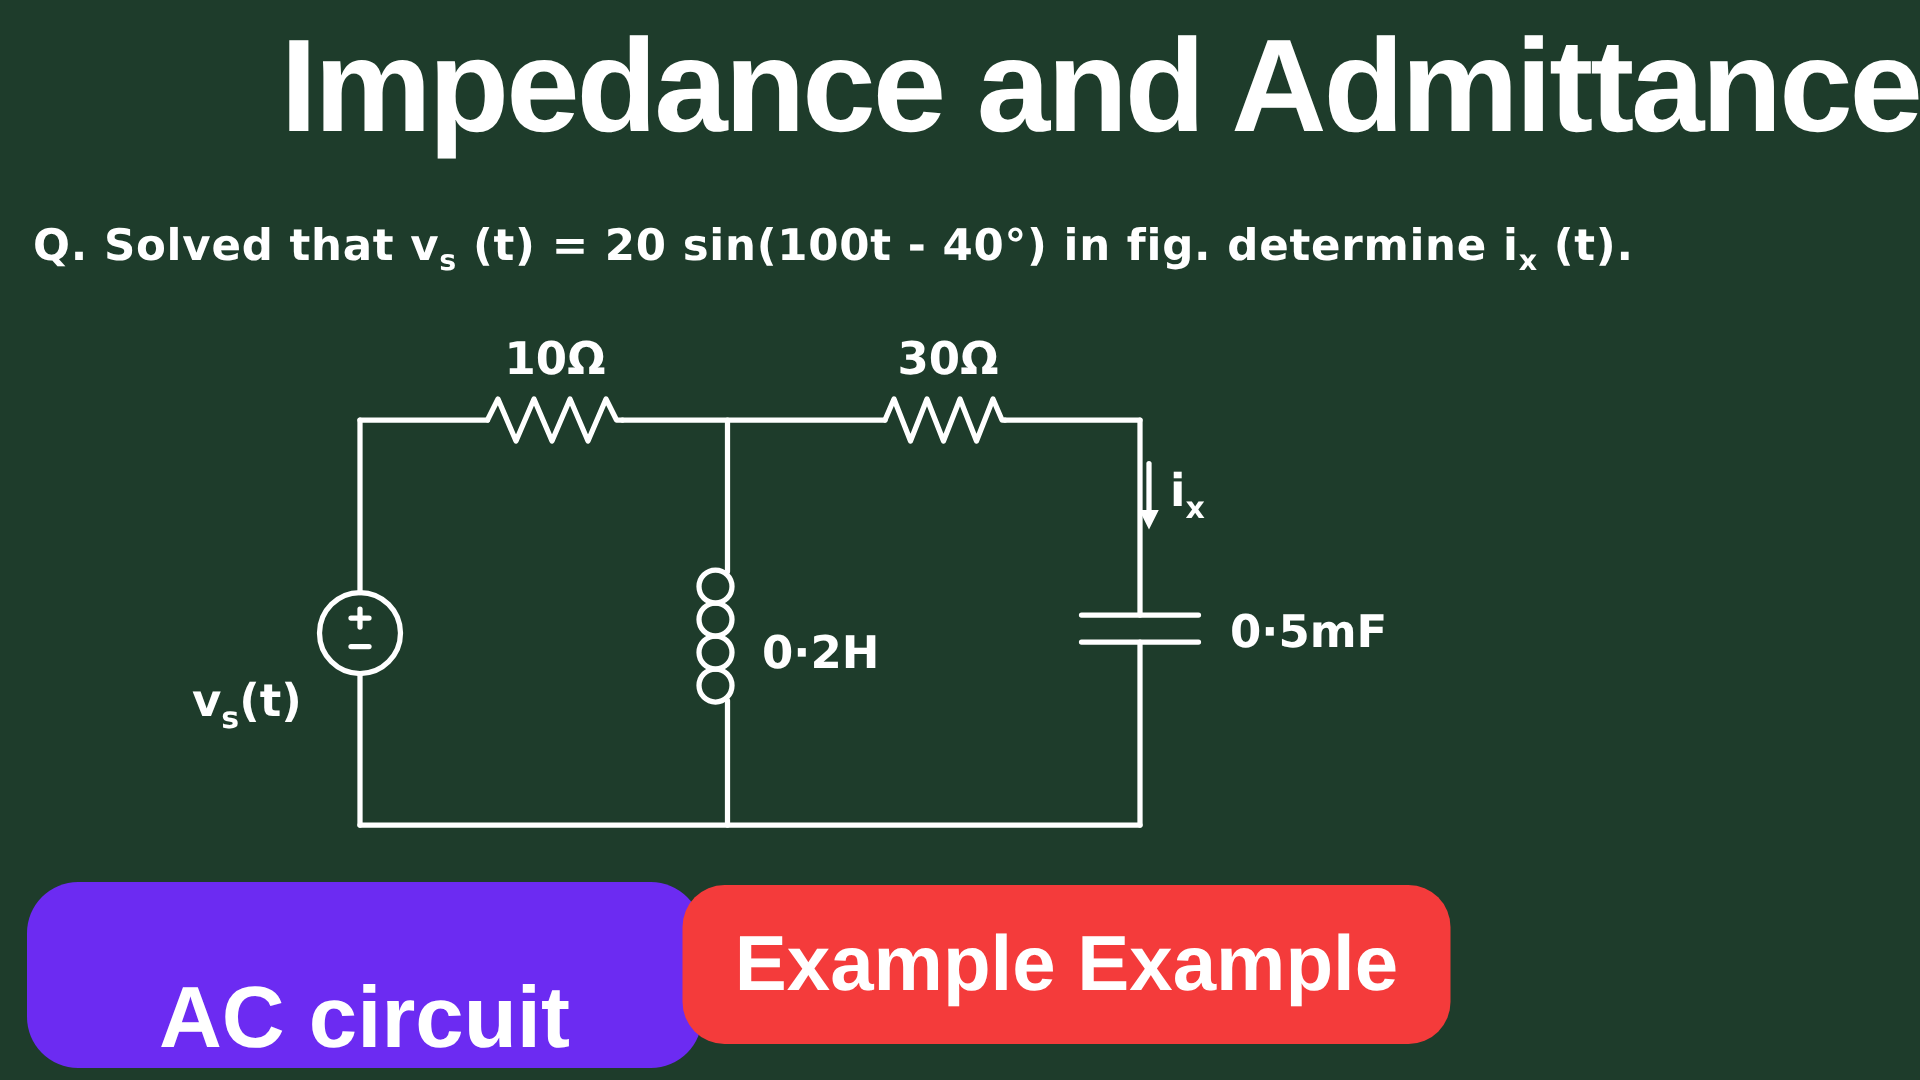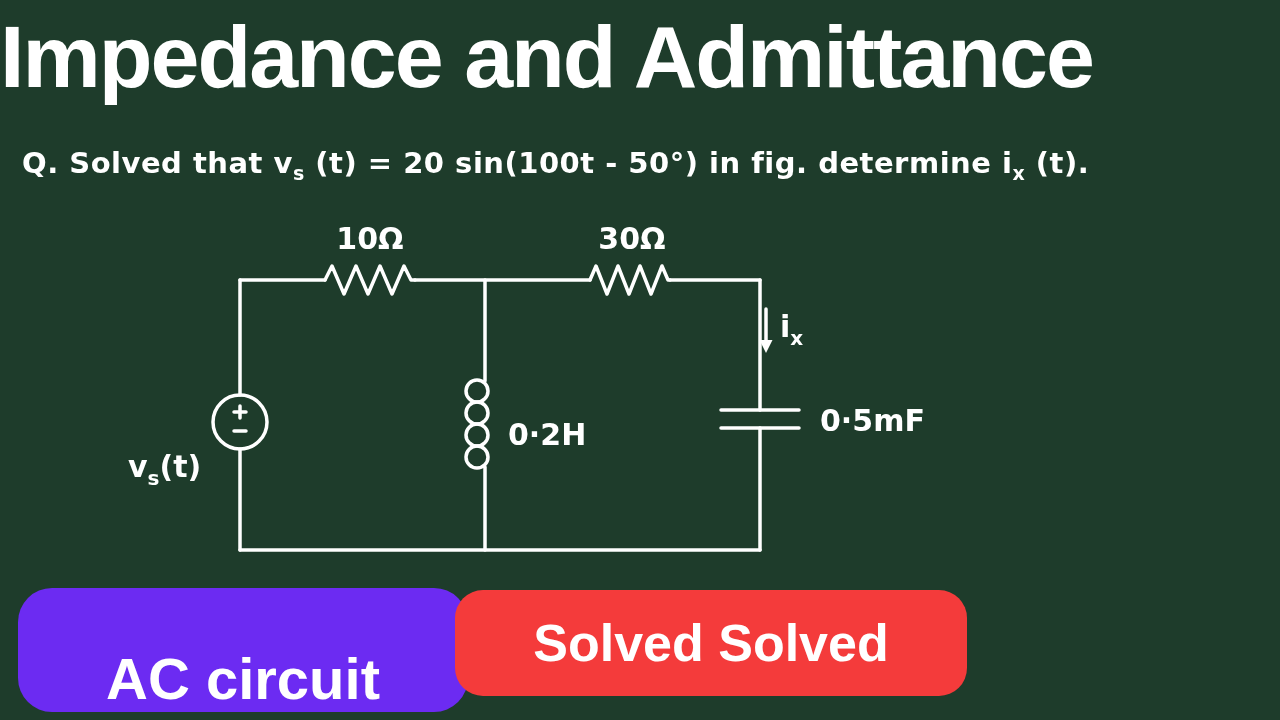--- a/index.html
+++ b/index.html
@@ -10,21 +10,21 @@
     overflow: hidden;
     font-family: "DejaVu Sans", sans-serif;
     background: #1e3c2b;
   }
   .title {
     position: absolute;
     top: 6px;
     left: 0;
     width: 100%;
     margin: 0;
-    text-align: left;
+    text-align: right;
     font-family: "Liberation Sans", "DejaVu Sans", sans-serif;
     font-size: 88px;
     font-weight: 800;
     letter-spacing: -2px;
     color: #ffffff;
     white-space: nowrap;
   }
   .question {
     position: absolute;
     top: 146px;
@@ -74,21 +74,21 @@
   }
 </style>
 </head>
 <body>
 
 <div class="page" style="background: rgb(30, 60, 43);">
 
   <h1 class="title">Impedance and Admittance</h1>
 
   <div class="question">
-    <span>Q. Solved that v</span><sub>s</sub><span> (t) = 20 sin(100t - 50°) in fig. determine i</span><sub>x</sub><span> (t).</span>
+    <span>Q. Solved that v</span><sub>s</sub><span> (t) = 20 sin(100t - 40°) in fig. determine i</span><sub>x</sub><span> (t).</span>
   </div>
 
   <svg class="circuit" width="860" height="370" viewBox="0 0 860 370" style="color: rgb(255, 255, 255);">
     <g stroke="currentColor" fill="none" stroke-width="3.5" stroke-linecap="round" stroke-linejoin="round">
       <path d="M120,75 H205 M295,75 H470 M550,75 H640"></path>
       <polyline points="205,75 212,61 224,89 236,61 248,89 260,61 272,89 284,61 291,75 295,75"></polyline>
       <polyline points="470,75 476,61 487,89 498,61 509,89 520,61 531,89 542,61 548,75 550,75"></polyline>
       <path d="M120,75 V190 M120,244 V345"></path>
       <circle cx="120" cy="217" r="27"></circle>
       <path d="M120,201 V213 M114,207 H126"></path>
@@ -112,16 +112,16 @@
       <text x="660" y="132"><tspan>i</tspan><tspan dy="8" font-size="20">x</tspan></text>
       <text x="8" y="272"><tspan>v</tspan><tspan dy="8" font-size="20">s</tspan><tspan dy="-8">(t)</tspan></text>
     </g>
   </svg>
 
   <div class="badge badge-ac" style="background: rgb(108, 43, 242);">
     <span>AC circuit</span>
   </div>
 
   <div class="badge badge-solved" style="background: rgb(244, 59, 59);">
-    <span>Solved Solved</span>
+    <span>Example Example</span>
   </div>
 
 </div>
 
 </body></html>

